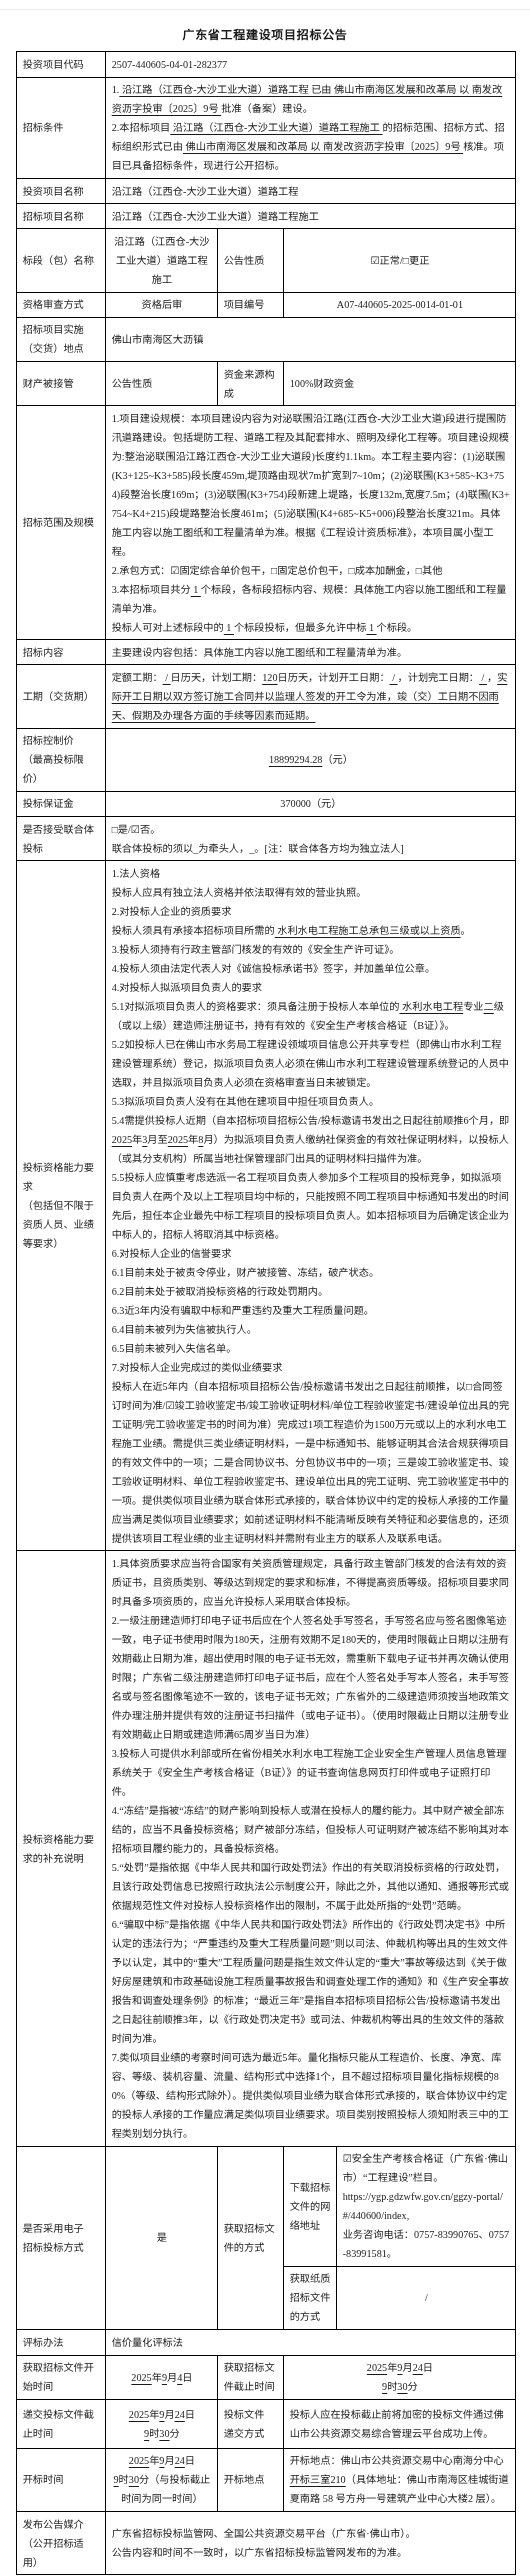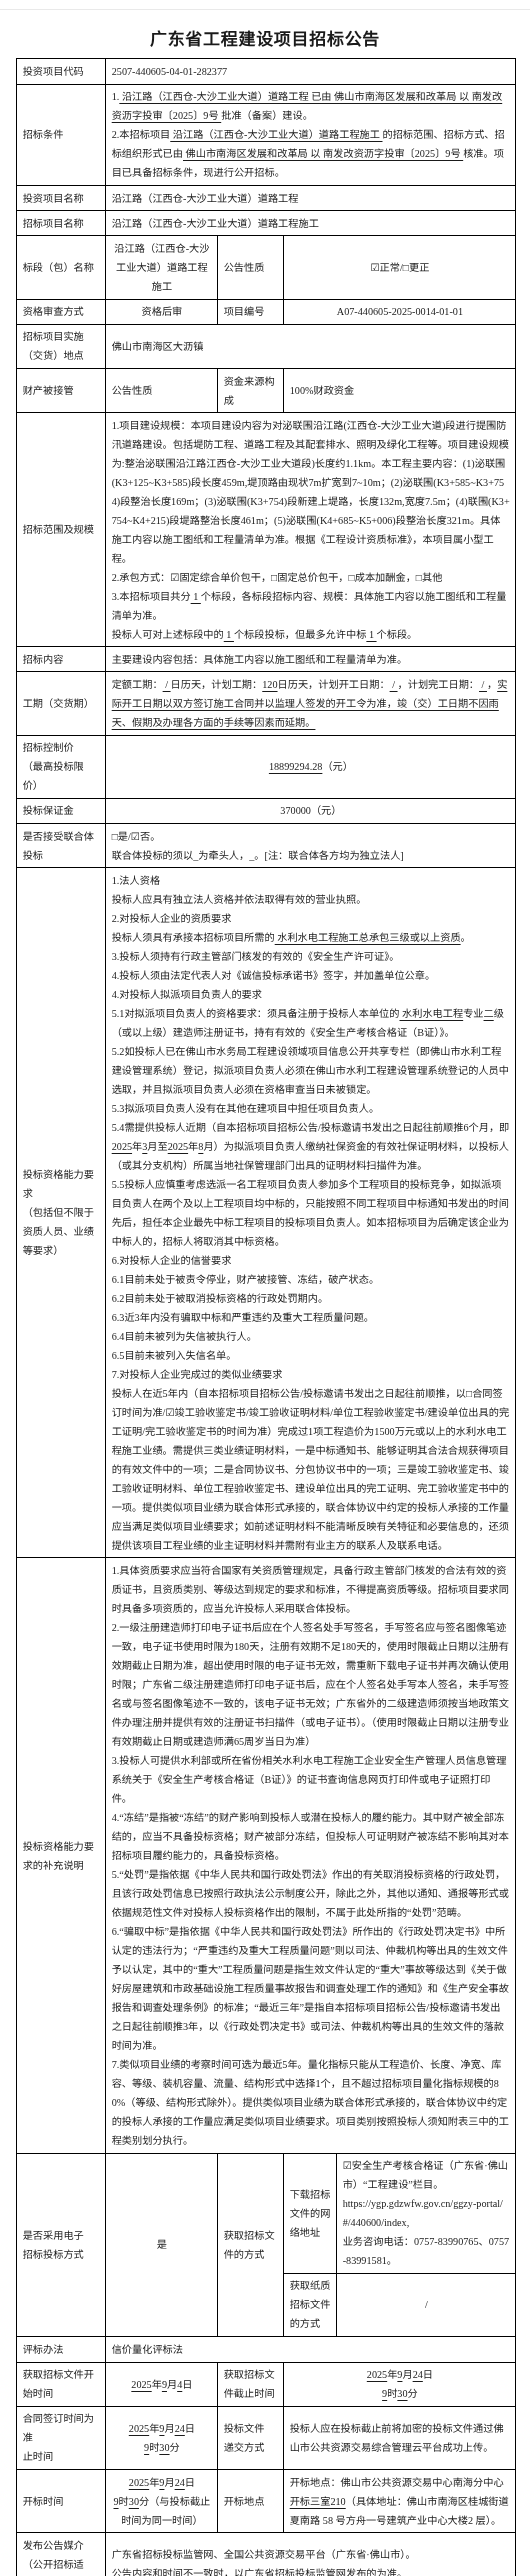--- a/index.html
+++ b/index.html
@@ -5,21 +5,21 @@
   html,body{margin:0;padding:0;background:#ffffff;}
   body{
     width:530px;
     color:#1a1a1a;
     font-family:"Liberation Serif","DejaVu Serif",serif;
     -webkit-font-smoothing:antialiased;
   }
   .top-rule{height:8.5px;border-bottom:0.7px solid #e9e9e9;}
   .page-title{
     text-align:center;
-    font-size:17px;
+    font-size:12px;
     font-weight:700;
     margin:15.8px 0 7.9px 0;
     letter-spacing:0.7px;
   }
   table.doc{
     border-collapse:collapse;
     table-layout:fixed;
     width:497px;
     margin:0 0 10.5px 16.4px;
     border:1.3px solid #000;
@@ -242,21 +242,21 @@
           <p><u>2025</u>年<u>9</u>月<u>4</u>日</p>
         </td>
         <td class="lbl">获取招标文
 件截止时间</td>
         <td class="val c" colspan="2">
           <p><u>2025</u>年<u>9</u>月<u>24</u>日</p>
           <p><u>9</u>时<u>30</u>分</p>
         </td>
       </tr>
       <tr style="height: 49px;">
-        <td class="lbl">合同签订时间为准
+        <td class="lbl">递交投标文件截
 止时间</td>
         <td class="val c">
           <p><u>2025</u>年<u>9</u>月<u>24</u>日</p>
           <p><u>9</u>时<u>30</u>分</p>
         </td>
         <td class="lbl">投标文件
 递交方式</td>
         <td class="val" colspan="2">
           <p>投标人应在投标截止前将加密的投标文件通过佛山市公共资源交易综合管理云平台成功上传。</p>
         </td>

